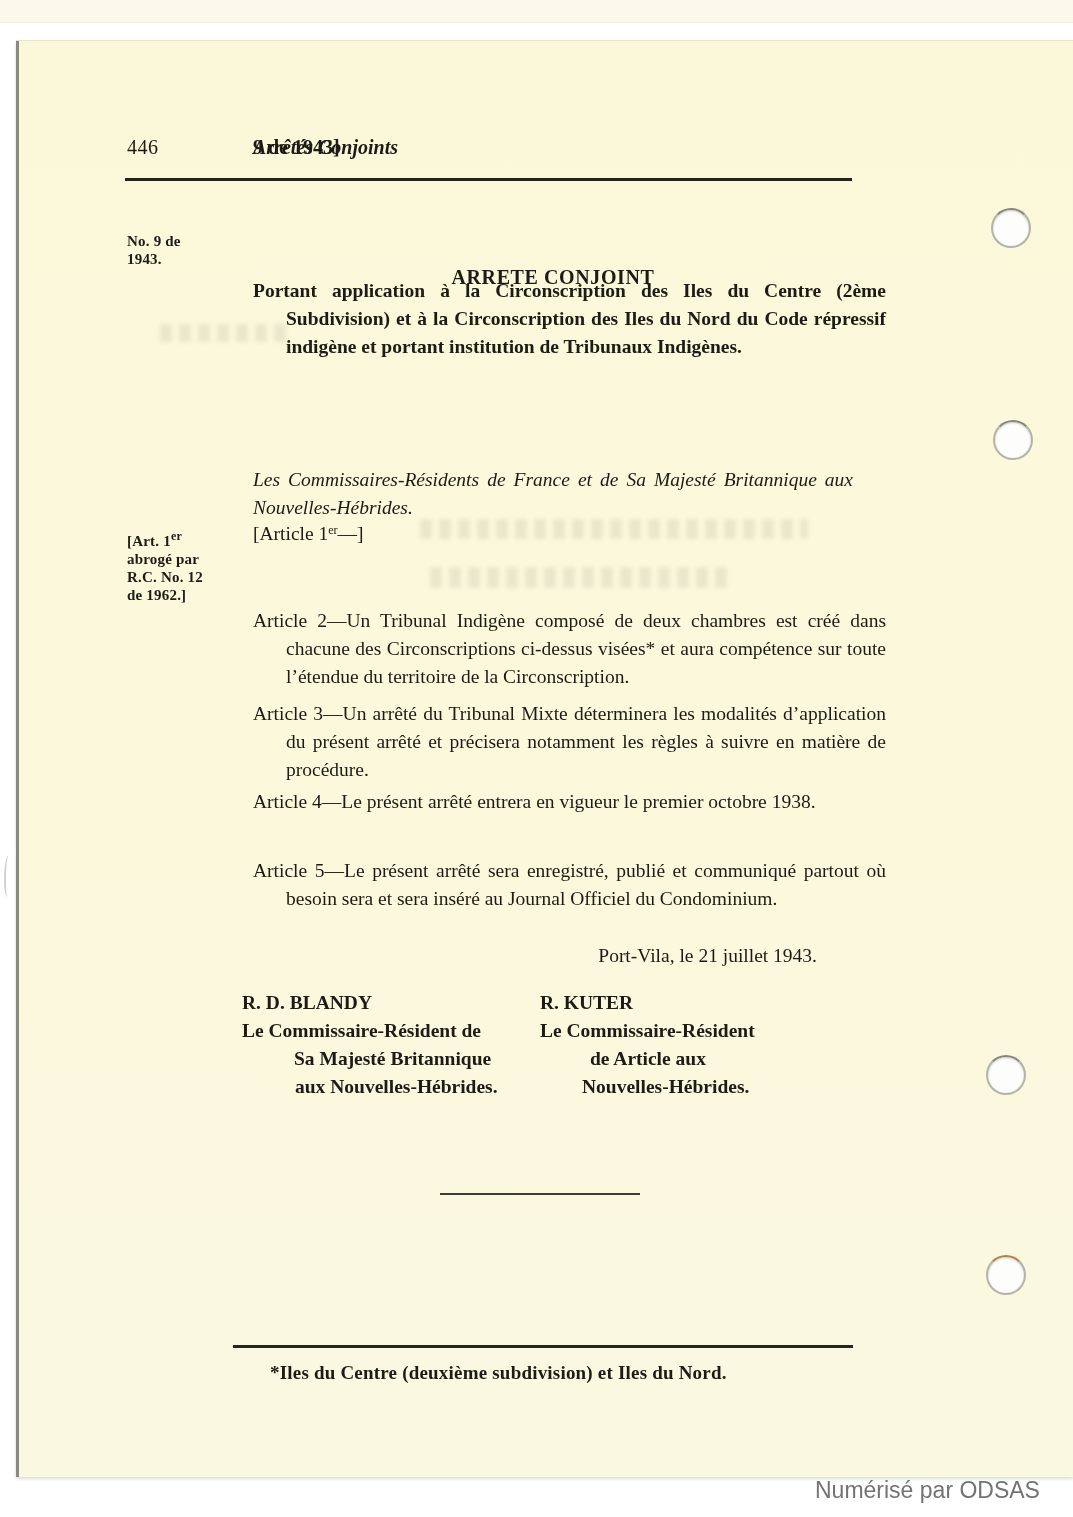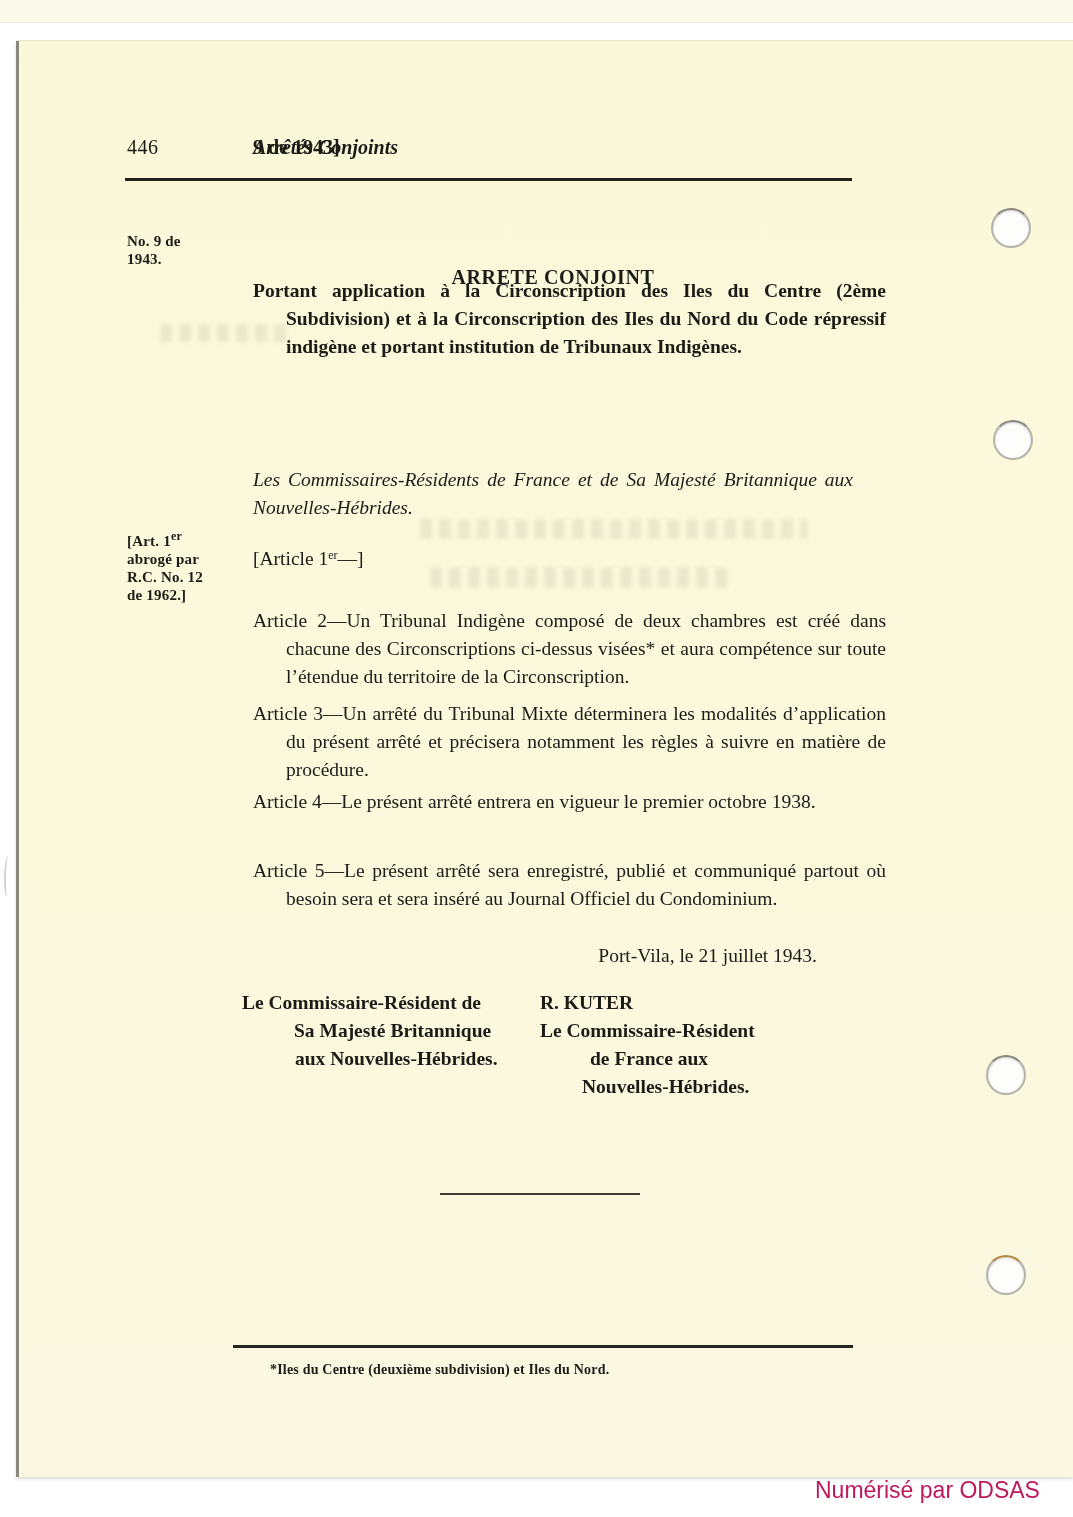--- a/index.html
+++ b/index.html
@@ -80,21 +80,21 @@
     box-sizing: border-box;
   }
   .sig-col { font-size: 19.5px; font-weight: 700; line-height: 28px; }
   .sig-ind-a { margin-left: 52px; }
   .sig-ind-b { margin-left: 53px; }
   .sig-ind-c { margin-left: 50px; }
   .sig-ind-d { margin-left: 42px; }
 
   .rule-divider  { height: 2px; background: #3c3b34; }
   .rule-footnote { height: 3px; background: #26251f; }
-  .footnote { font-size: 14px; font-weight: 700; letter-spacing: .2px; }
+  .footnote { font-size: 19px; font-weight: 700; letter-spacing: .2px; }
 
   .punch-hole {
     position: absolute;
     width: 36px; height: 36px;
     border-radius: 50%;
     background: #fdfdfc;
     border: 2px solid #b4b3ab;
     border-top-color: #88877e;
     box-shadow: inset 0 1px 2px rgba(110,110,100,.35);
   }
@@ -114,21 +114,21 @@
     width: 6px; height: 42px;
     border-left: 2px solid #9a9a94;
     border-radius: 60% 0 0 40%;
     opacity: .45;
   }
   .scan-credit {
     position: absolute;
     left: 815px; top: 1477px;
     font-family: "Liberation Sans", sans-serif;
     font-size: 23px;
-    color: #be185d;
+    color: #737373;
   }
 </style>
 </head>
 <body>
 
 <div class="viewport">
 
   <div class="top-sliver"></div>
 
   <div class="paper">
@@ -155,40 +155,41 @@
 
     <div class="abs para italic" style="left:237px; top:425px;">Les Commissaires-Résidents de France et de Sa Majesté Britannique aux Nouvelles-Hébrides.</div>
 
     <div class="abs margin-note" style="left:111px; top:491px;">
       <div><span>[Art. 1</span><sup class="ord">er</sup></div>
       <div>abrogé par</div>
       <div>R.C. No. 12</div>
       <div>de 1962.]</div>
     </div>
 
-    <div class="abs para" style="left:237px; top:504px;">
+    <div class="abs para" style="left:237px; top:479px;">
       <span>[Article 1</span><sup class="ord">er</sup><span>—]</span>
     </div>
 
     <div class="abs para hang" style="left:237px; top:566px;">Article 2—Un Tribunal Indigène composé de deux chambres est créé dans chacune des Circonscriptions ci-dessus visées* et aura compétence sur toute l’étendue du territoire de la Circonscription.</div>
     <div class="abs para hang" style="left:237px; top:659px;">Article 3—Un arrêté du Tribunal Mixte déterminera les modalités d’application du présent arrêté et précisera notamment les règles à suivre en matière de procédure.</div>
     <div class="abs para hang" style="left:237px; top:747px;">Article 4—Le présent arrêté entrera en vigueur le premier octobre 1938.</div>
     <div class="abs para hang" style="left:237px; top:816px;">Article 5—Le présent arrêté sera enregistré, publié et communiqué partout où besoin sera et sera inséré au Journal Officiel du Condominium.</div>
 
     <div class="abs dateline" style="left:237px; top:904px;">Port-Vila, le 21 juillet 1943.</div>
 
     <div class="abs sig-col" style="left:226px; top:948px;">
+      <div>R. D. BLANDY</div>
       <div>Le Commissaire-Résident de</div>
       <div class="sig-ind-a">Sa Majesté Britannique</div>
       <div class="sig-ind-b">aux Nouvelles-Hébrides.</div>
     </div>
     <div class="abs sig-col" style="left:524px; top:948px;">
       <div>R. KUTER</div>
       <div>Le Commissaire-Résident</div>
-      <div class="sig-ind-c">de France aux</div>
+      <div class="sig-ind-c">de Article aux</div>
       <div class="sig-ind-d">Nouvelles-Hébrides.</div>
     </div>
 
     <div class="abs rule-divider" style="left:424px; top:1152px; width:200px;"></div>
 
     <div class="abs rule-footnote" style="left:217px; top:1304px; width:620px;"></div>
     <div class="abs footnote" style="left:254px; top:1321px;">*Iles du Centre (deuxième subdivision) et Iles du Nord.</div>
 
     <div class="punch-hole" style="left:975px; top:167px;"></div>
     <div class="punch-hole" style="left:977px; top:379px;"></div>

